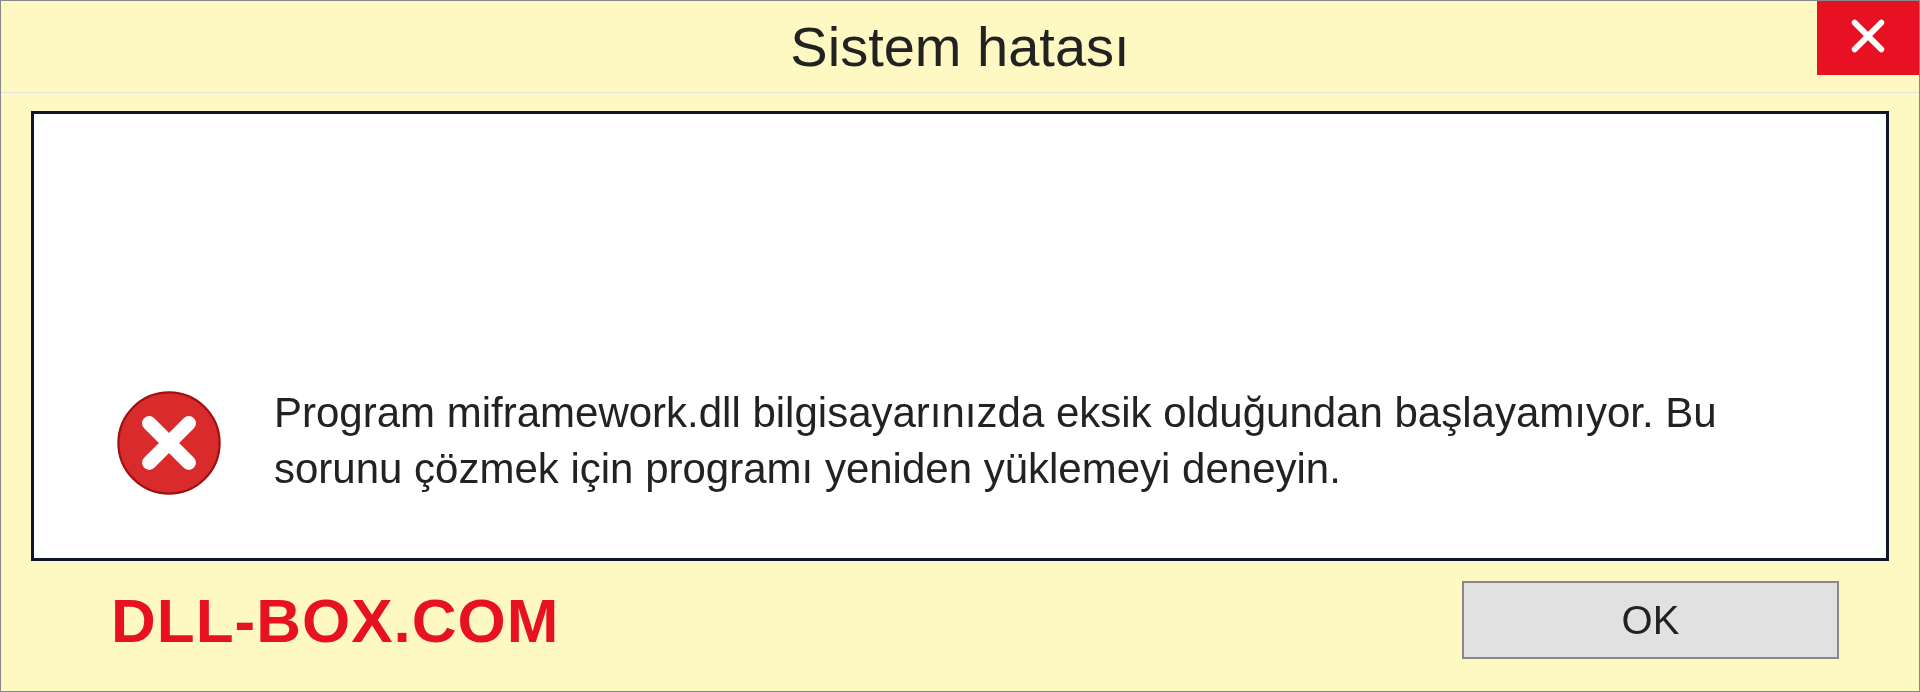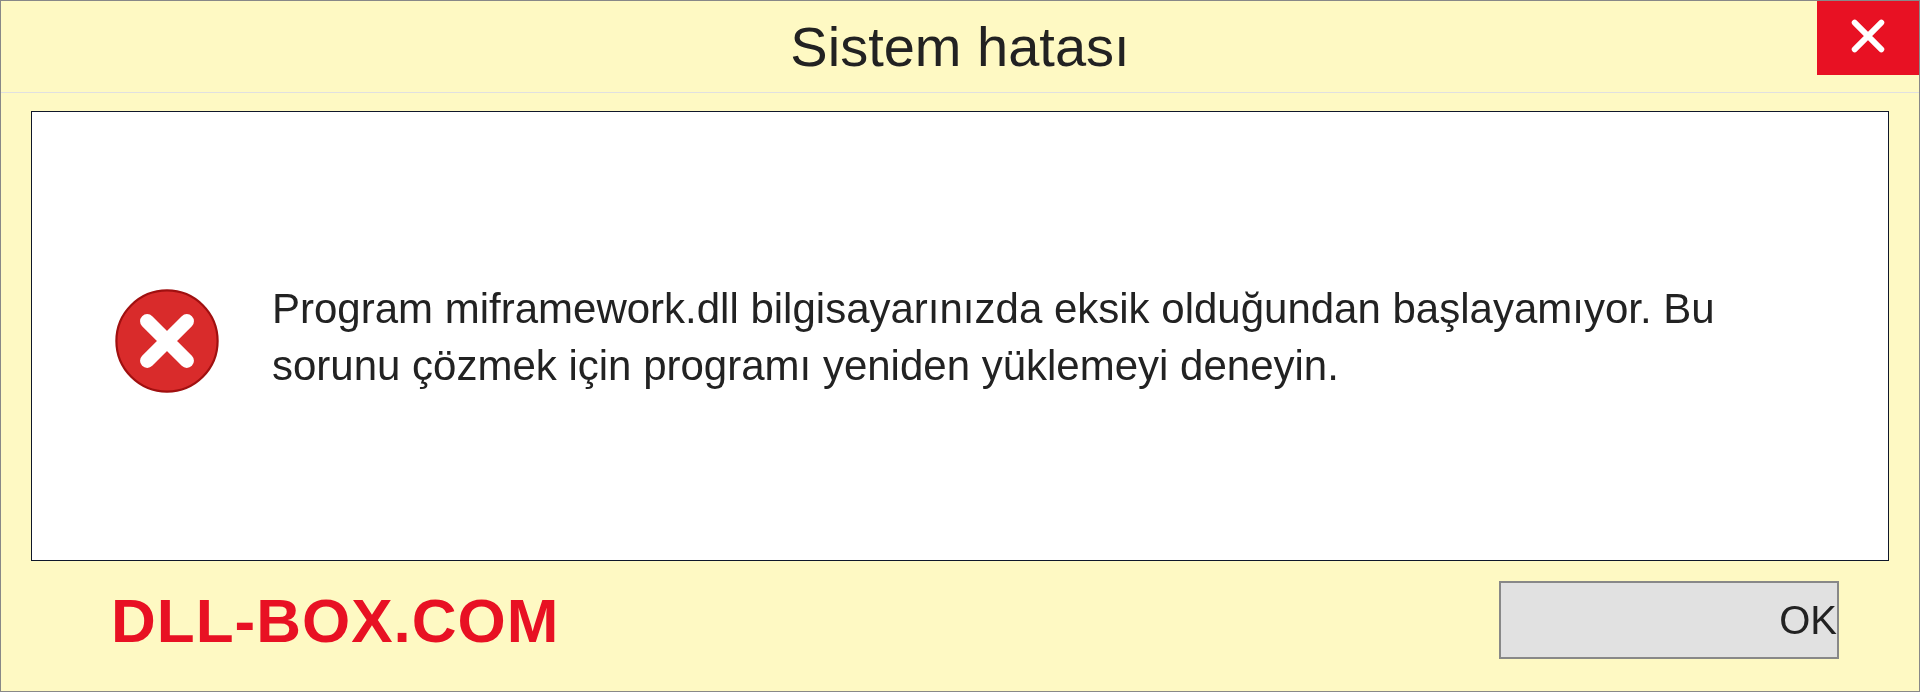--- a/index.html
+++ b/index.html
@@ -54,24 +54,24 @@
     }
     .content-area {
       flex: 1;
       padding: 18px 30px 0 30px;
       display: flex;
       flex-direction: column;
     }
     .content-box {
       flex: 1;
       background: #fff;
-      border: 1px solid #0f172a;
+      border: 3px solid #0f172a;
       padding: 60px 60px 60px 80px;
       display: flex;
-      align-items: center;
+      align-items: flex-end;
       gap: 50px;
     }
     .error-icon {
       width: 110px;
       height: 110px;
       flex-shrink: 0;
       margin-top: 10px;
     }
     .error-icon svg {
       width: 100%;
@@ -93,29 +93,29 @@
       gap: 8px;
     }
     .watermark {
       font-size: 62px;
       font-weight: 900;
       color: #e81123;
       letter-spacing: 1px;
       font-family: Arial Black, Arial, sans-serif;
     }
     .ok-btn {
-      width: 340px;
+      width: 377px;
       height: 78px;
       background: #e1e1e1;
       border: 2px solid #888;
       font-size: 40px;
       color: #222;
       display: flex;
       align-items: center;
-      justify-content: flex-end;
+      justify-content: center;
       cursor: pointer;
     }
   </style>
 </head>
 <body>
 
 <div class="dialog">
   <div class="titlebar">
     <span class="title-text">Sistem hatası</span>
     <div class="close-btn">

